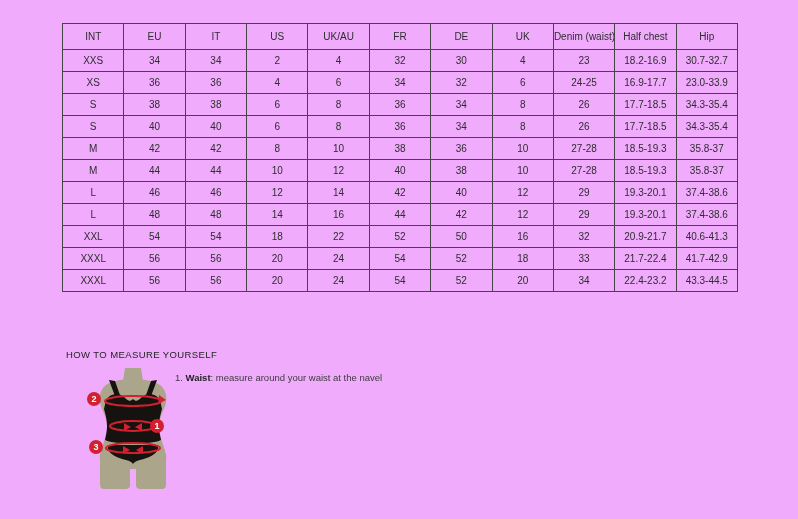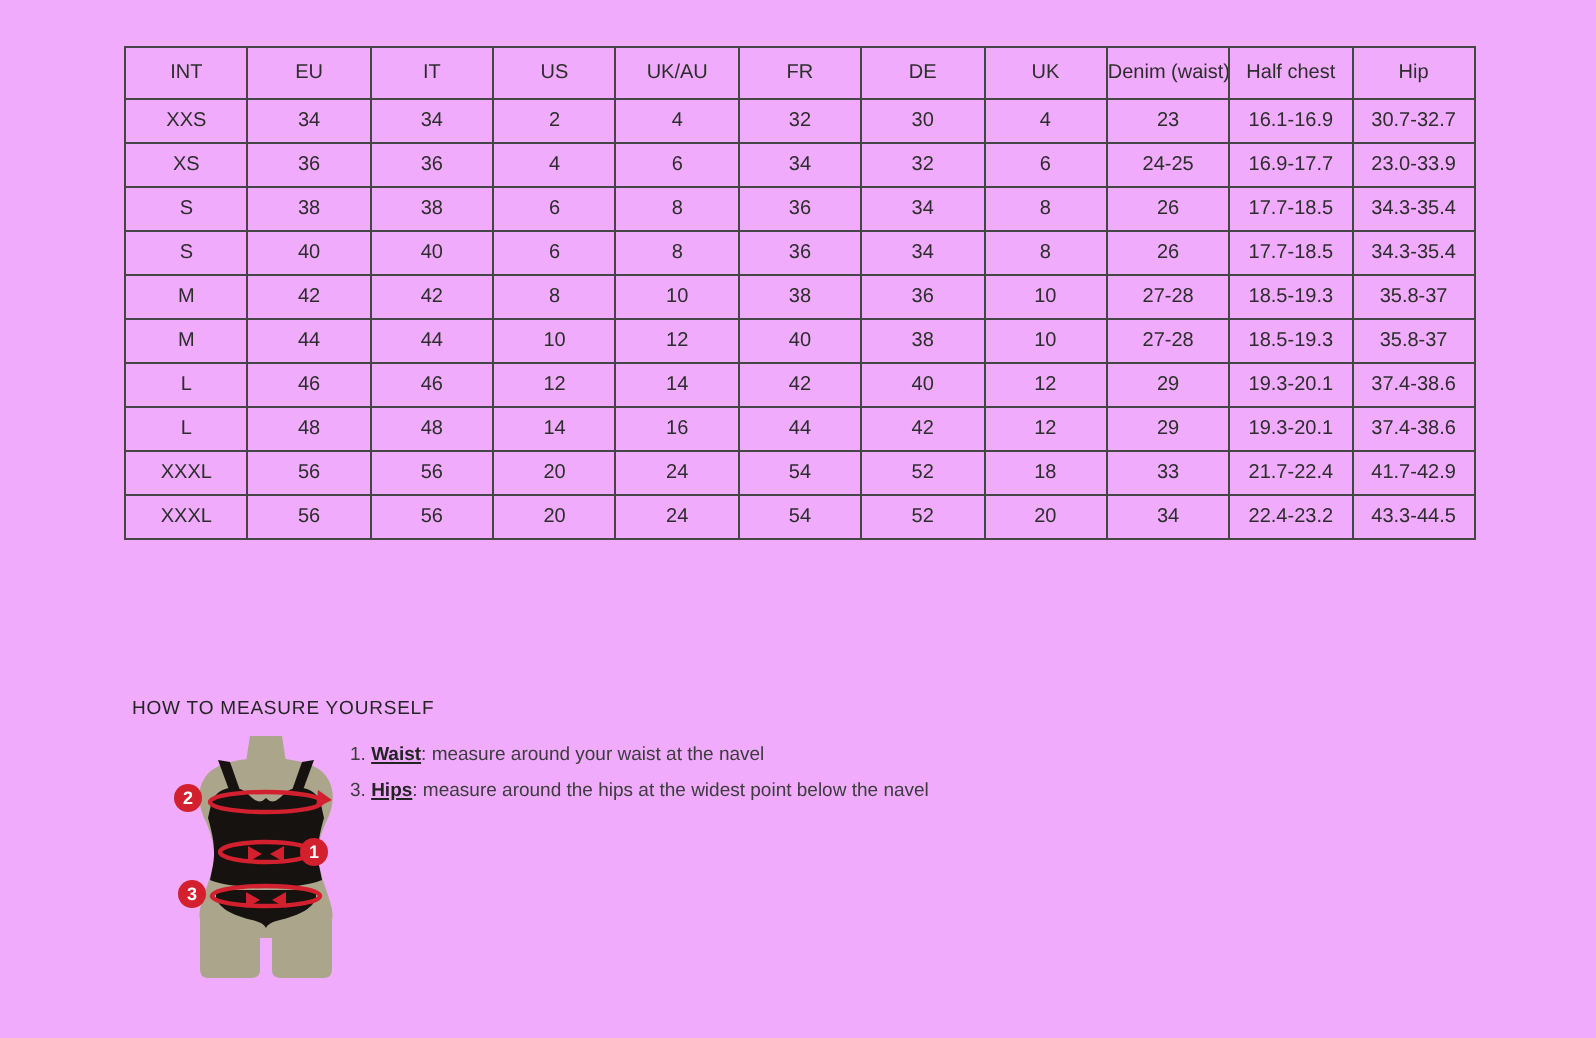--- a/index.html
+++ b/index.html
@@ -56,21 +56,21 @@
     position: absolute;
     left: 175px;
     top: 373px;
     margin: 0;
     padding: 0;
     list-style: none;
     font-size: 9.5px;
     color: #3c3c3c;
   }
   .steps li { margin: 0 0 8px 0; line-height: 10px; }
-  .step-label { font-weight: 700; color: #232323; text-decoration: underline; }
+  .step-label { font-weight: 700; color: #232323; }
 
   
   .tan  { fill: var(--mannequin-tan, #aaa58b); }
   .suit { fill: var(--swimsuit-black, #16120f); }
   .redline { fill: none; stroke: var(--accent-red, #d2202f); stroke-width: 2.2; }
   .redfill { fill: var(--accent-red, #d2202f); }
   .badge-circle { fill: var(--accent-red, #d2202f); }
   .badge-num {
     font-family: "Liberation Sans", sans-serif;
     font-size: 9px;
@@ -104,21 +104,21 @@
         <tr>
           <td>XXS</td>
           <td>34</td>
           <td>34</td>
           <td>2</td>
           <td>4</td>
           <td>32</td>
           <td>30</td>
           <td>4</td>
           <td>23</td>
-          <td>16.1-16.9</td>
+          <td>18.2-16.9</td>
           <td>30.7-32.7</td>
         </tr>
         <tr>
           <td>XS</td>
           <td>36</td>
           <td>36</td>
           <td>4</td>
           <td>6</td>
           <td>34</td>
           <td>32</td>
@@ -197,20 +197,33 @@
           <td>48</td>
           <td>48</td>
           <td>14</td>
           <td>16</td>
           <td>44</td>
           <td>42</td>
           <td>12</td>
           <td>29</td>
           <td>19.3-20.1</td>
           <td>37.4-38.6</td>
+        </tr>
+        <tr>
+          <td>XXL</td>
+          <td>54</td>
+          <td>54</td>
+          <td>18</td>
+          <td>22</td>
+          <td>52</td>
+          <td>50</td>
+          <td>16</td>
+          <td>32</td>
+          <td>20.9-21.7</td>
+          <td>40.6-41.3</td>
         </tr>
         <tr>
           <td>XXXL</td>
           <td>56</td>
           <td>56</td>
           <td>20</td>
           <td>24</td>
           <td>54</td>
           <td>52</td>
           <td>18</td>
@@ -266,16 +279,15 @@
     <circle class="badge-circle" cx="18" cy="35" r="7"></circle>
     <text class="badge-num" x="18" y="38">2</text>
     <circle class="badge-circle" cx="81" cy="62" r="7"></circle>
     <text class="badge-num" x="81" y="65">1</text>
     <circle class="badge-circle" cx="20" cy="83" r="7"></circle>
     <text class="badge-num" x="20" y="86">3</text>
   </svg>
 
   <ol class="steps">
       <li><span>1. </span><span class="step-label">Waist</span><span>: measure around your waist at the navel</span></li>
-      <li><span>3. </span><span class="step-label">Hips</span><span>: measure around the hips at the widest point below the navel</span></li>
     </ol>
 
 </div>
 
 </body></html>

